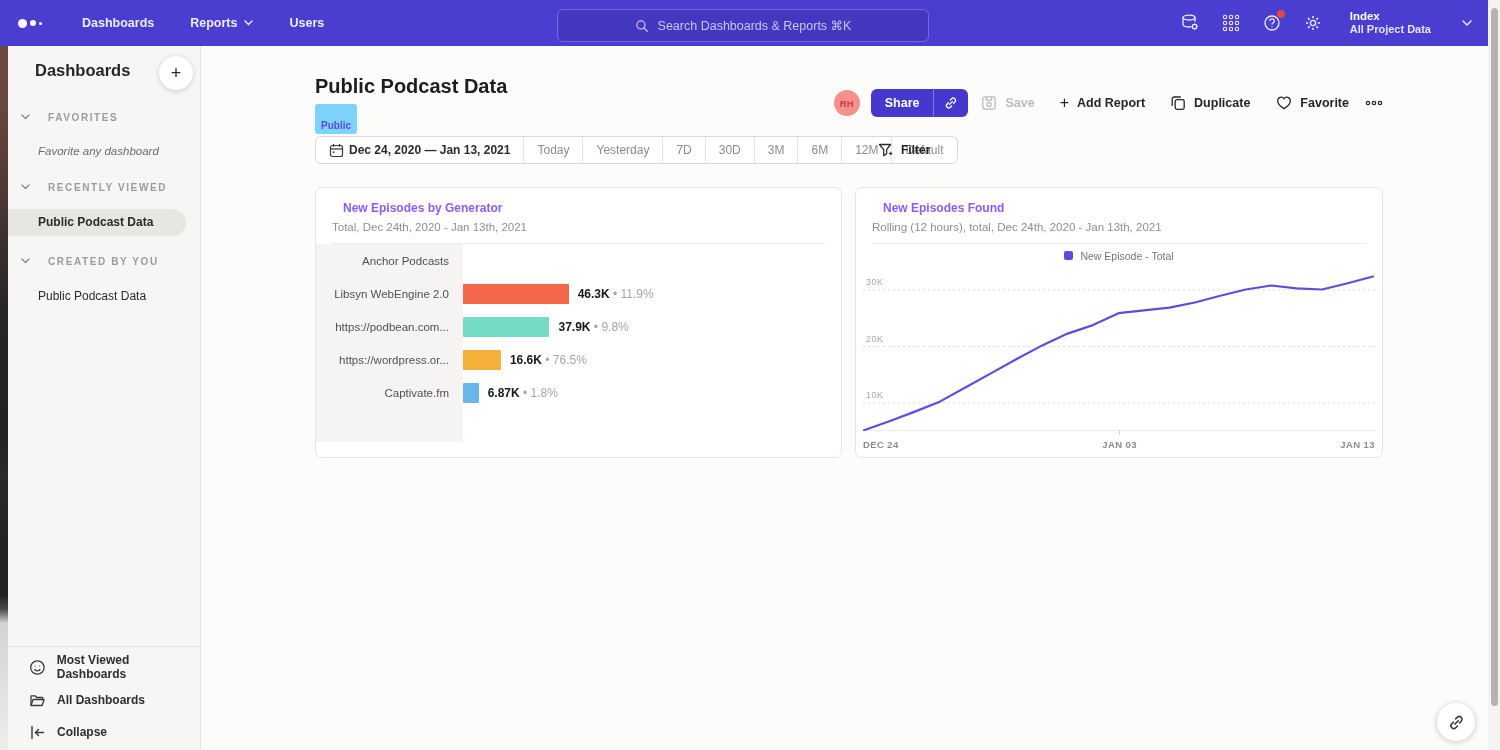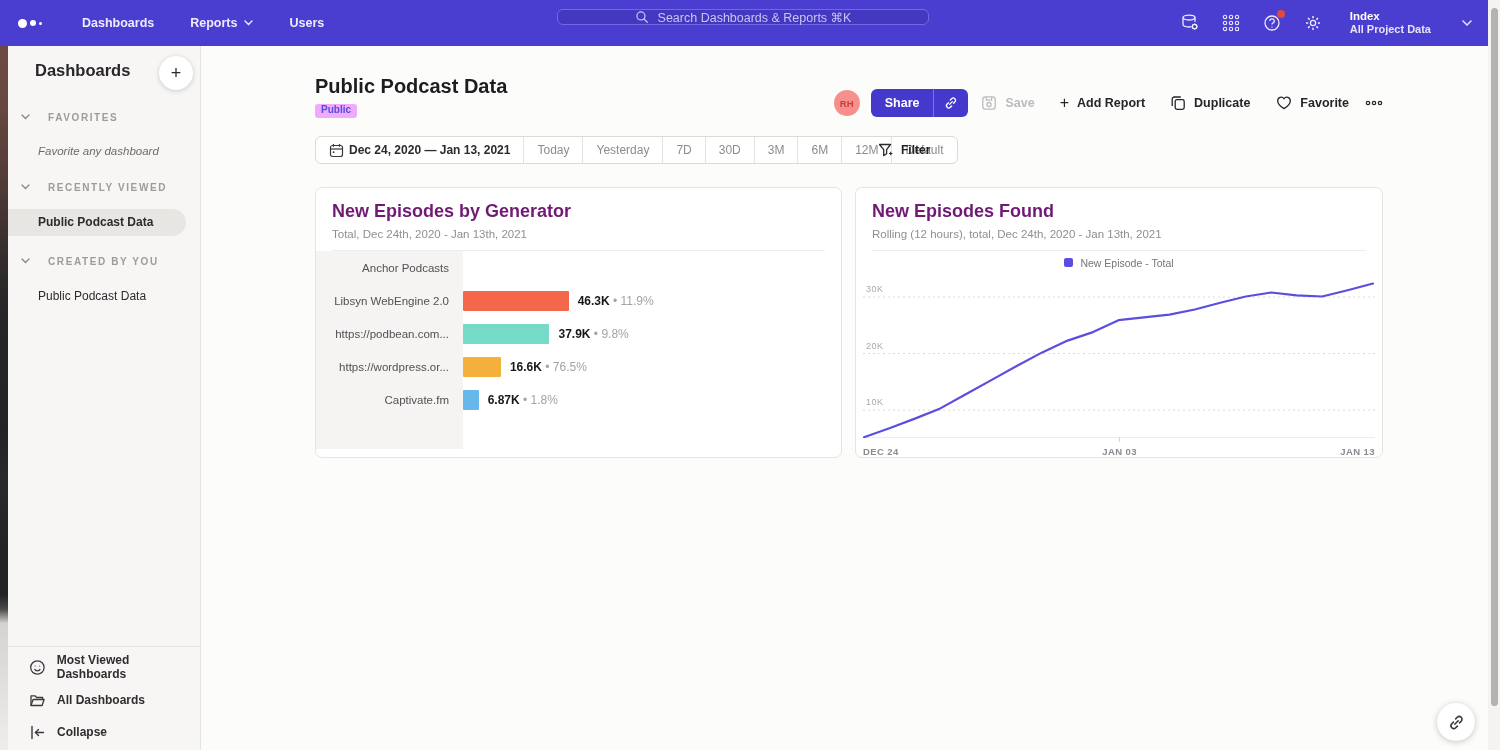--- a/index.html
+++ b/index.html
@@ -10,21 +10,21 @@
   
   .topnav { position:absolute; left:0; top:0; width:1488px; height:46px; background:#4a3ed0; z-index:20; }
   .nav-left { position:absolute; left:18px; top:0; height:46px; display:flex; align-items:center; }
   .logo { display:flex; align-items:center; gap:3px; margin-right:40px; }
   .logo i { background:#fff; border-radius:50%; display:block; }
   .logo i:nth-child(1){ width:9px; height:9px; }
   .logo i:nth-child(2){ width:6px; height:6px; }
   .logo i:nth-child(3){ width:3px; height:3px; }
   .nav-items { display:flex; align-items:center; gap:36px; }
   .nav-item { display:flex; align-items:center; gap:7px; color:#eeecfb; font-size:12.5px; font-weight:bold; cursor:pointer; }
-  .nav-search { position:absolute; left:557px; top:9px; width:372px; height:16px; background:#4438c0; border:1px solid #7169e3; border-radius:6px; display:flex; align-items:center; justify-content:center; gap:9px; color:#c9c5f2; font-size:12.5px; }
+  .nav-search { position:absolute; left:557px; top:9px; width:372px; height:33px; background:#4438c0; border:1px solid #7169e3; border-radius:6px; display:flex; align-items:center; justify-content:center; gap:9px; color:#c9c5f2; font-size:12.5px; }
   .nav-right { position:absolute; right:16px; top:0; height:46px; display:flex; align-items:center; gap:21px; }
   .nav-icon { position:relative; width:20px; height:20px; color:#eceafb; cursor:pointer; }
   .nav-badge { position:absolute; right:-3px; top:-3px; width:8px; height:8px; border-radius:50%; background:#e5473d; }
   .project { margin-left:6px; color:#fff; line-height:1.25; cursor:pointer; }
   .project .p1 { font-size:11.5px; font-weight:bold; }
   .project .p2 { font-size:11px; font-weight:bold; color:#e6e3fa; }
   .proj-chev { margin-left:10px; color:#e6e3fa; }
 
   
   .scroll-track { position:absolute; right:0; top:0; width:12px; height:750px; background:#f4f3f2; z-index:30; }
@@ -44,21 +44,21 @@
   .sb-empty { position:absolute; left:30px; top:99px; font-style:italic; font-size:11.5px; color:#6b6b6e; }
   .sb-item-sel { position:absolute; left:0; top:163px; width:178px; height:27px; background:#e8e6e3; border-radius:0 14px 14px 0; line-height:27px; padding-left:30px; font-size:12px; font-weight:bold; color:#2b2b2e; cursor:pointer; }
   .sb-item { position:absolute; left:30px; top:243px; font-size:12px; color:#2b2b2e; cursor:pointer; }
   .sb-footer { position:absolute; left:0; bottom:0; width:100%; height:104px; border-top:1px solid #e6e4e2; }
   .sbf-row { position:absolute; left:0; width:100%; height:26px; display:flex; align-items:center; cursor:pointer; }
   .sbf-row .ic { width:17px; height:17px; margin-left:21px; color:#3a3a3e; }
   .sbf-row .tx { margin-left:11px; font-size:12px; font-weight:bold; color:#2e2e31; }
 
   
   .page-title { position:absolute; left:315px; top:75px; font-size:20px; font-weight:bold; color:#1d1d20; }
-  .page-badge { position:absolute; left:315px; top:104px; background:#f0abfc; color:#5a4cd8; font-size:10px; font-weight:bold; padding:0 6px 3px; border-radius:3px; }
+  .page-badge { position:absolute; left:315px; top:104px; background:#7dd3fc; color:#5a4cd8; font-size:10px; font-weight:bold; padding:16px 6px 3px; border-radius:3px; }
   .actions { position:absolute; top:89px; right:117px; height:28px; display:flex; align-items:center; }
   .avatar { width:26px; height:26px; border-radius:50%; background:#f5908c; color:#cc3d3d; font-size:9.5px; font-weight:bold; display:flex; align-items:center; justify-content:center; }
   .share-btn { margin-left:11px; height:28px; background:#4538cc; border-radius:6px; display:flex; align-items:center; color:#fff; cursor:pointer; }
   .share-btn .stx { font-size:12.5px; font-weight:bold; padding:0 14px; }
   .share-btn .sdiv { width:1px; height:28px; background:rgba(255,255,255,.3); }
   .share-btn .slnk { padding:0 10px; }
   .act { display:flex; align-items:center; gap:8px; font-size:12.5px; font-weight:bold; color:#26262a; cursor:pointer; }
   .act .aic { width:16px; height:16px; color:#26262a; }
   .act.disabled { color:#bcbcc0; }
   .act.disabled .aic { color:#bcbcc0; }
@@ -72,21 +72,21 @@
   .seg-date { gap:5px; font-weight:bold; color:#2b2b2e; }
   .seg-date .cic { width:15px; height:15px; color:#3a3a3e; }
   .filter { position:absolute; left:878px; top:136px; height:28px; display:flex; align-items:center; gap:8px; font-size:12px; font-weight:bold; color:#222226; cursor:pointer; }
   .filter .fic { width:15px; height:15px; color:#2b2b2e; }
 
   
   .card { position:absolute; top:187px; height:271px; background:#fff; border:1px solid #e5e4e2; border-radius:7px; overflow:hidden; }
   .card1 { left:315px; width:527px; }
   .card2 { left:855px; width:528px; }
   .card-head { padding:13px 16px 0; }
-  .card-title { font-size:18px; font-weight:bold; color:#701a75; }
+  .card-title { font-size:12px; font-weight:bold; color:#8b5cf6;margin-left:11px; }
   .card-sub { margin-top:6px; font-size:11.5px; color:#8f8f93; }
   .card-divider { border-top:1px solid #ededec; margin-top:10px; }
 
   
   .bar-area { position:relative; height:198px; }
   .bar-labelcol { position:absolute; left:0; top:0; width:147px; height:198px; background:#f5f4f2; }
   .bar-row { position:relative; display:flex; align-items:center; height:33px; }
   .bar-cat { width:147px; padding-right:14px; text-align:right; font-size:11.5px; color:#515155; z-index:1; }
   .bar { position:relative; height:20px; border-radius:1px; }
   .bar-val { margin-left:9px; font-size:12px; white-space:nowrap; }

